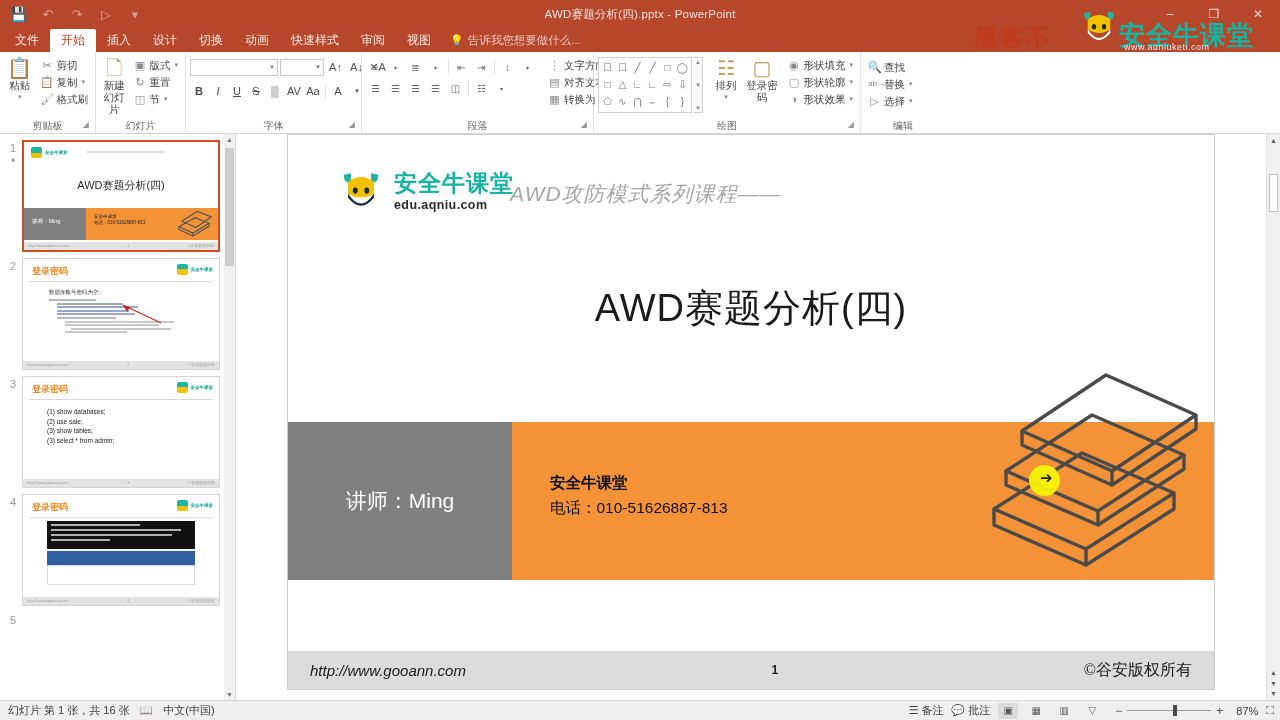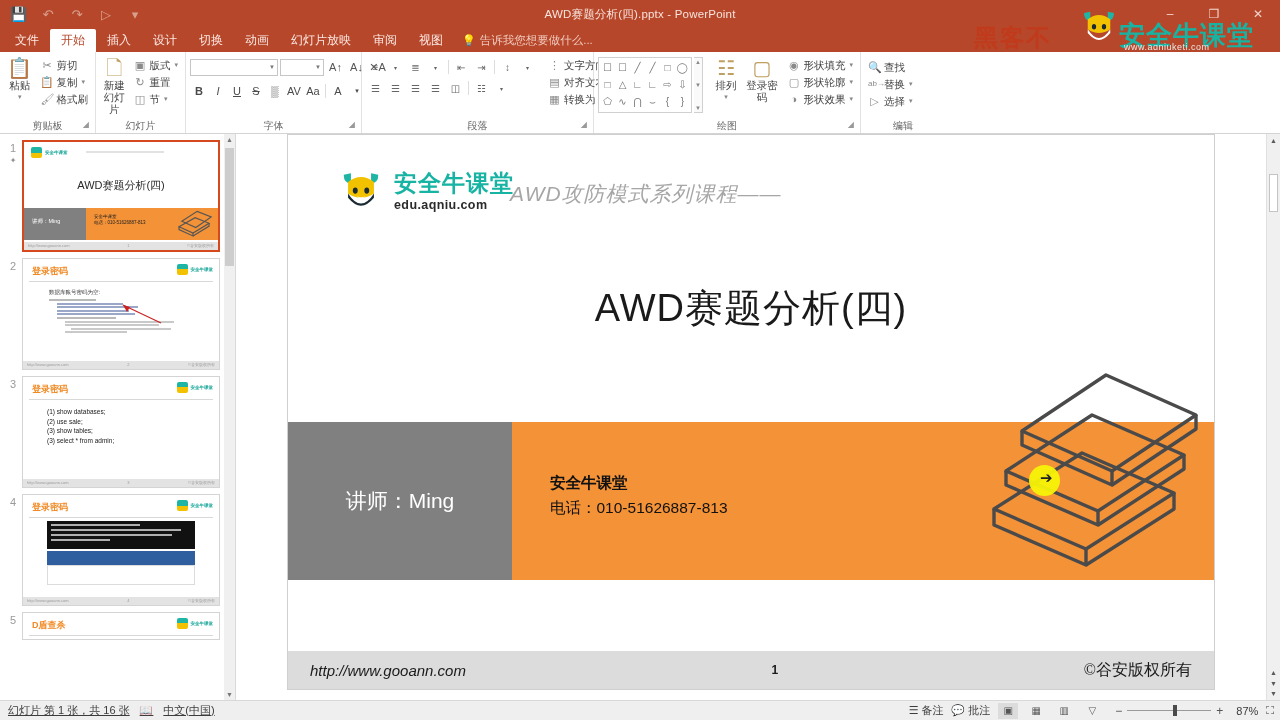--- a/index.html
+++ b/index.html
@@ -260,21 +260,21 @@
     height: 38px; background: #fff; border: 1px solid #c4c4c4; }
   .vscroll .arw { position: absolute; left: 0; right: 0; text-align: center;
     font-size: 7px; color: #5a5a5a; }
 
   
   .statusbar {
     position: absolute; left: 0; right: 0; bottom: 0; height: 20px;
     background: #efefef; border-top: 1px solid #d8d8d8;
     display: flex; align-items: center; font-size: 11px; color: #3c3c3c;
   }
-  .sb-left { display: flex; align-items: center; gap: 10px; padding-left: 8px; text-decoration: underline; }
+  .sb-left { display: flex; align-items: center; gap: 10px; padding-left: 8px; }
   .sb-right { margin-left: auto; display: flex; align-items: center;
     gap: 8px; padding-right: 6px; }
   .sb-item { display: flex; align-items: center; gap: 3px; }
   .viewbtn { width: 20px; height: 16px; display: flex; align-items: center;
     justify-content: center; font-size: 10px; color: #555; }
   .viewbtn.active { background: #dcdcdc; }
   .zoomslider { display: flex; align-items: center; gap: 0; }
   .zs-track { width: 84px; height: 1px; background: #9a9a9a; position: relative; }
   .zs-knob { position: absolute; left: 46px; top: -5px; width: 4px; height: 11px;
     background: #4a4a4a; }
@@ -316,21 +316,21 @@
   </div>
 </div>
 
 <div class="tabbar">
   <div class="tab">文件</div>
   <div class="tab active">开始</div>
   <div class="tab">插入</div>
   <div class="tab">设计</div>
   <div class="tab">切换</div>
   <div class="tab">动画</div>
-  <div class="tab">幻灯片放映</div>
+  <div class="tab">快速样式</div>
   <div class="tab">审阅</div>
   <div class="tab">视图</div>
   <div class="tellme">
     <span class="bulb">💡</span>
     <span>告诉我您想要做什么...</span>
   </div>
 </div>
 
 <div class="ribbon">
 
@@ -681,28 +681,20 @@
         <div class="mini-foot">
           <span>http://www.gooann.com</span>
           <span>4</span>
           <span>©谷安版权所有</span>
         </div>
       </div>
     </div>
 
     <div class="thumbrow">
       <div class="thumbnum">5</div>
-      <div class="thumb" style="height:28px">
-        <div class="mini-title-bar">D盾查杀</div>
-        <div class="mini-logo" style="left:auto;right:6px;top:5px">
-          <div class="mini-badge"></div>
-          <div class="mini-badge-txt">安全牛课堂</div>
-        </div>
-        <div class="mini-rule"></div>
-      </div>
     </div>
 
     <div class="thumb-scroll">
       <div class="ar" style="top:2px">▲</div>
       <div class="bar"></div>
       <div class="ar" style="bottom:2px">▼</div>
     </div>
   </div>
 
   <div class="slidepane">

